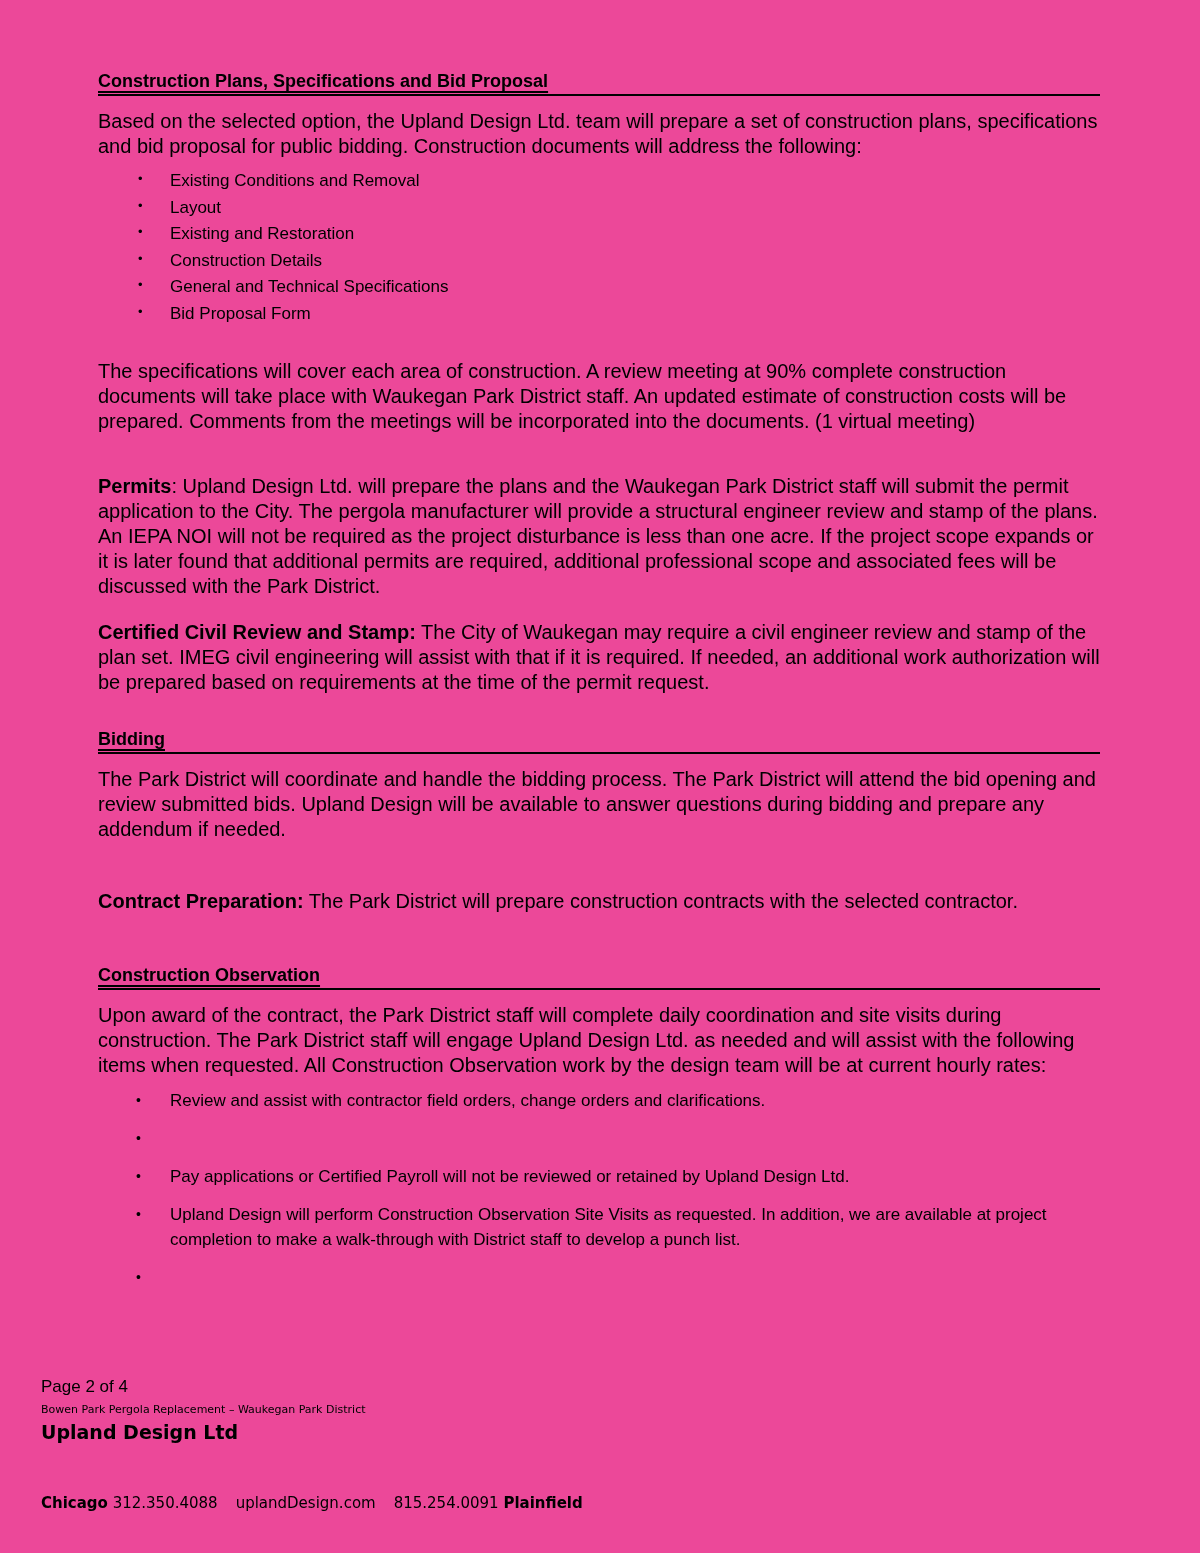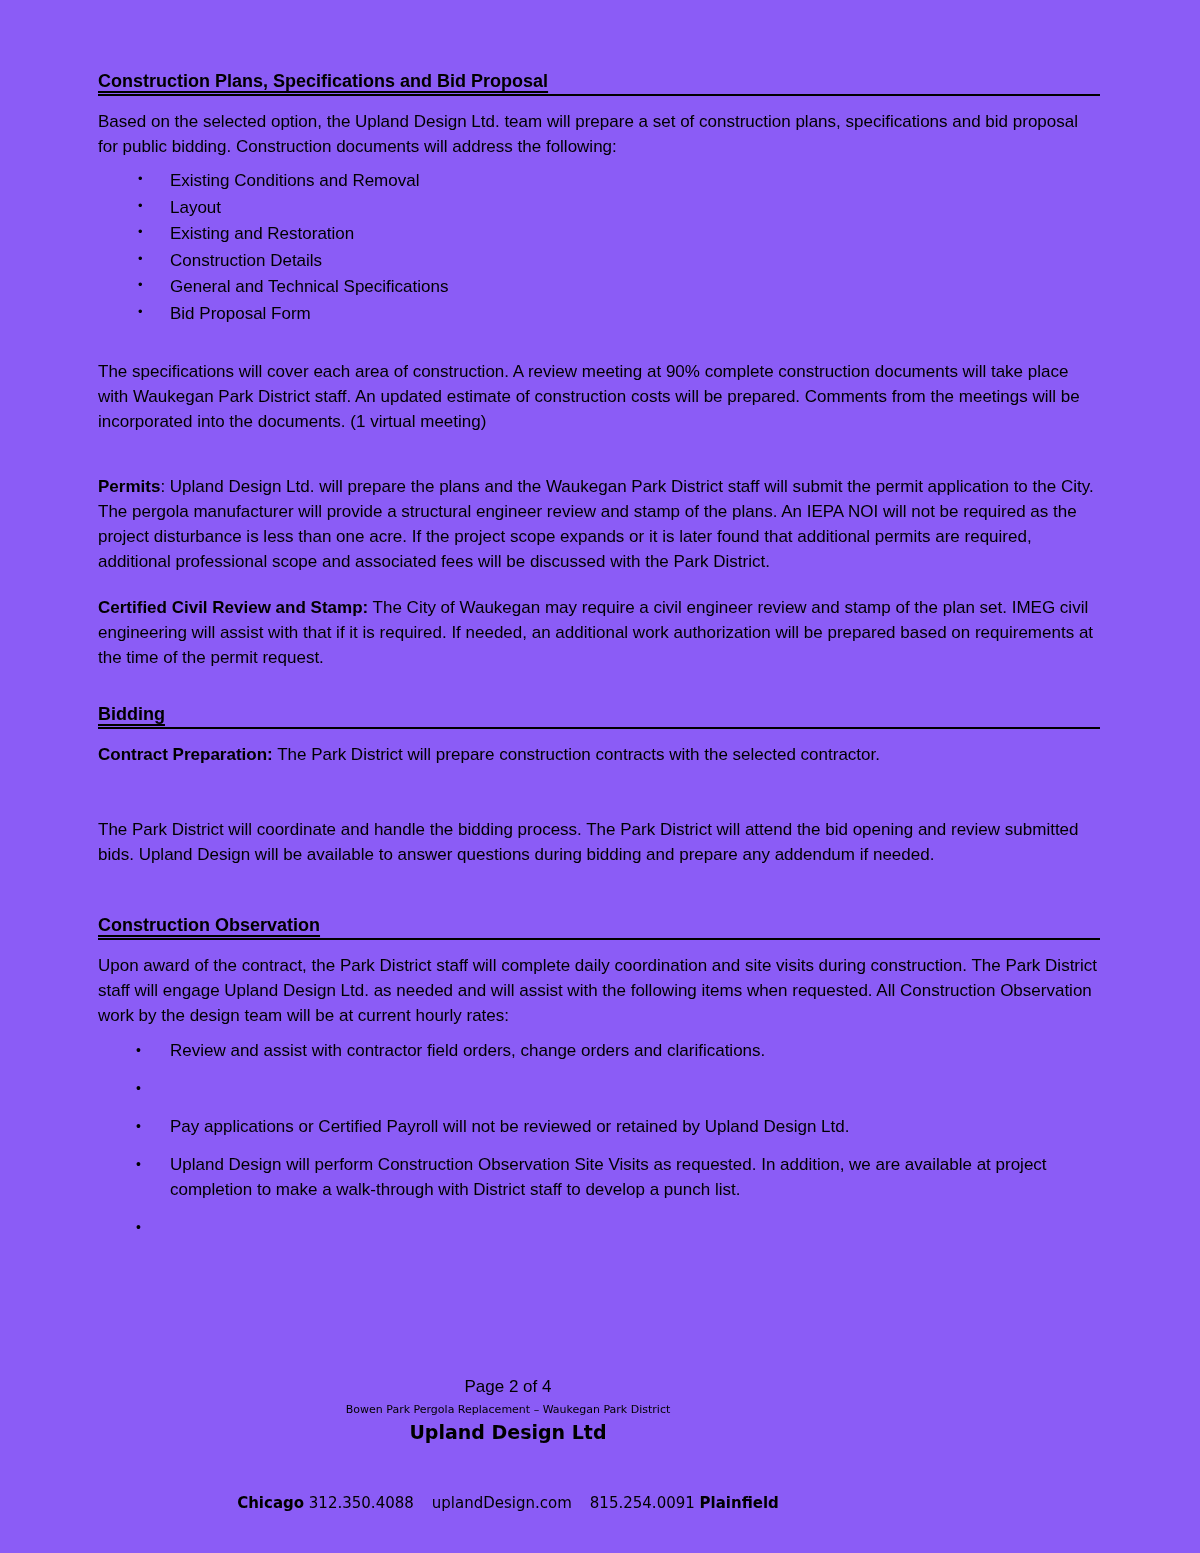--- a/index.html
+++ b/index.html
@@ -9,21 +9,21 @@
     height: 1553px;
     position: relative;
     font-family: "Liberation Sans", sans-serif;
     color: #000000;
     overflow: hidden;
   }
   .page {
     position: relative;
     width: 1200px;
     height: 1553px;
-    background: #8b5cf6;
+    background: #ec4899;
   }
   .content {
     position: absolute;
     top: 70px;
     left: 98px;
     width: 1002px;
   }
   .section-heading {
     font-size: 18px;
     font-weight: bold;
@@ -31,21 +31,21 @@
     border-bottom: 2.5px solid #000000;
     padding-bottom: 2px;
     margin-bottom: 13px;
   }
   .section-heading .heading-text {
     text-decoration: underline;
     text-decoration-thickness: 2px;
     text-underline-offset: 4px;
   }
   p.body-text {
-    font-size: 17px;
+    font-size: 20px;
     line-height: 25px;
   }
   .b { font-weight: bold; }
   .intro { margin-bottom: 9px; }
   ul.compact-list {
     list-style: none;
     margin: 0 0 32px 0;
   }
   ul.compact-list li {
     display: flex;
@@ -80,21 +80,21 @@
   .mb-permits { margin-bottom: 21px; }
   .mb-civil   { margin-bottom: 33px; }
   .mb-bidpara { margin-bottom: 47px; }
   .mb-contract{ margin-bottom: 50px; }
   .mb-obspara { margin-bottom: 0; }
   .footer {
     position: absolute;
     top: 1375px;
     left: 0;
     width: 1016px;
-    text-align: center;
+    padding-left: 41px;
   }
   .footer .page-number {
     font-family: "Liberation Sans", sans-serif;
     font-size: 17px;
     line-height: 24px;
   }
   .footer .project-line {
     font-family: "DejaVu Sans", sans-serif;
     font-size: 11px;
     line-height: 21px;
@@ -155,23 +155,23 @@
     <p class="body-text mb-specs">The specifications will cover each area of construction. A review meeting at 90% complete construction documents will take place with Waukegan Park District staff. An updated estimate of construction costs will be prepared. Comments from the meetings will be incorporated into the documents. (1 virtual meeting)</p>
 
     <p class="body-text mb-permits"><span class="b">Permits</span><span>: Upland Design Ltd. will prepare the plans and the Waukegan Park District staff will submit the permit application to the City. The pergola manufacturer will provide a structural engineer review and stamp of the plans. An IEPA NOI will not be required as the project disturbance is less than one acre. If the project scope expands or it is later found that additional permits are required, additional professional scope and associated fees will be discussed with the Park District.</span></p>
 
     <p class="body-text mb-civil"><span class="b">Certified Civil Review and Stamp:</span><span> The City of Waukegan may require a civil engineer review and stamp of the plan set. IMEG civil engineering will assist with that if it is required. If needed, an additional work authorization will be prepared based on requirements at the time of the permit request.</span></p>
 
     <div class="section-heading">
       <span class="heading-text">Bidding</span>
     </div>
 
+    <p class="body-text mb-bidpara">The Park District will coordinate and handle the bidding process. The Park District will attend the bid opening and review submitted bids. Upland Design will be available to answer questions during bidding and prepare any addendum if needed.</p>
+
     <p class="body-text mb-contract"><span class="b">Contract Preparation:</span><span> The Park District will prepare construction contracts with the selected contractor.</span></p>
-
-    <p class="body-text mb-bidpara">The Park District will coordinate and handle the bidding process. The Park District will attend the bid opening and review submitted bids. Upland Design will be available to answer questions during bidding and prepare any addendum if needed.</p>
 
     <div class="section-heading">
       <span class="heading-text">Construction Observation</span>
     </div>
 
     <p class="body-text mb-obspara">Upon award of the contract, the Park District staff will complete daily coordination and site visits during construction. The Park District staff will engage Upland Design Ltd. as needed and will assist with the following items when requested. All Construction Observation work by the design team will be at current hourly rates:</p>
 
     <ul class="spaced-list">
         <li>
           <span class="bullet">•</span>

